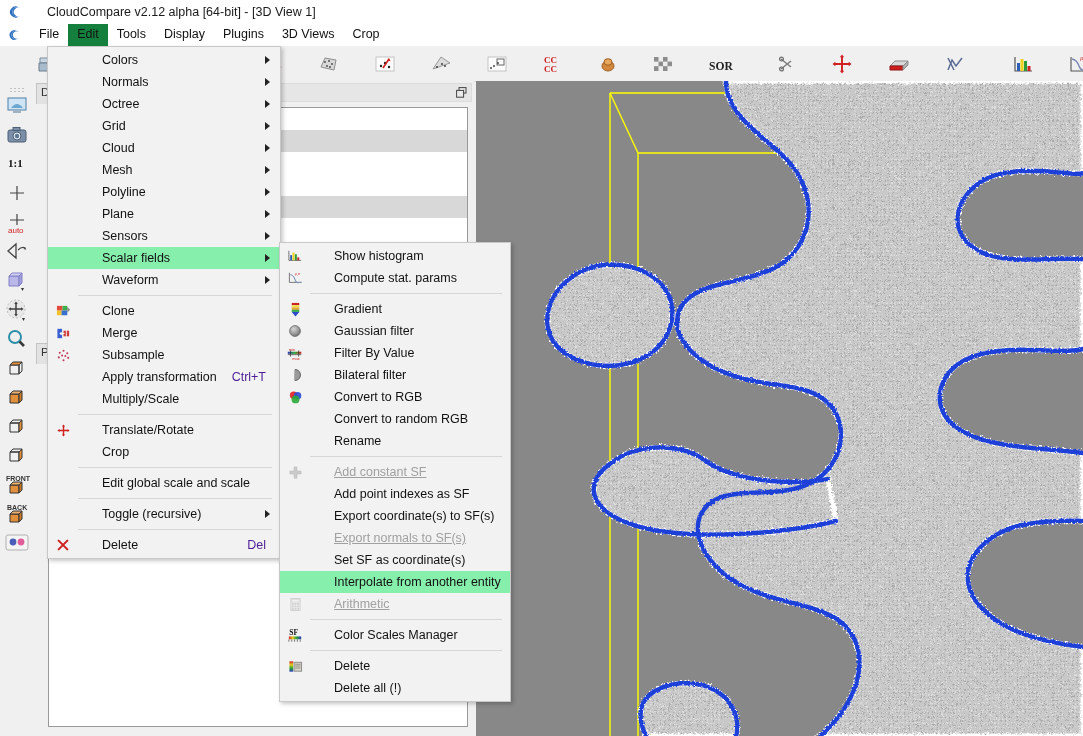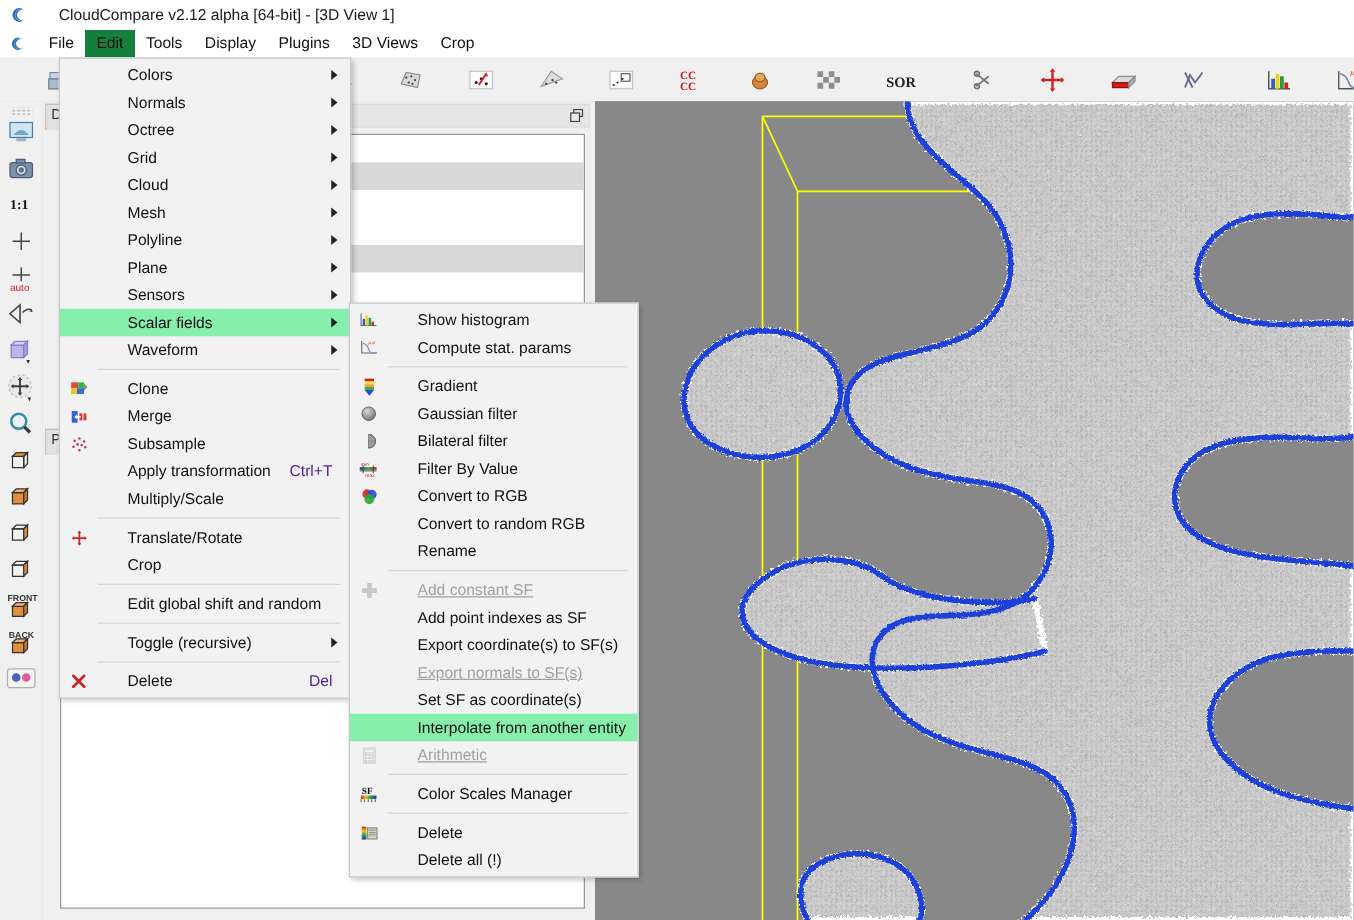--- a/index.html
+++ b/index.html
@@ -820,21 +820,21 @@
   </div>
   <div class="mi">
     <span class="ic"></span>
     <span class="lbl">Crop</span>
   </div>
 
   <div class="msep"></div>
 
   <div class="mi">
     <span class="ic"></span>
-    <span class="lbl">Edit global shift and random</span>
+    <span class="lbl">Edit global scale and scale</span>
   </div>
 
   <div class="msep"></div>
 
   <div class="mi">
     <span class="ic"></span>
     <span class="lbl">Toggle (recursive)</span>
     <span class="arrow"></span>
   </div>
 
@@ -896,53 +896,53 @@
         <defs>
             <radialGradient id="gg" cx=".38" cy=".32" r=".75">
           <stop offset="0" stop-color="#d7d7d7"></stop>
               <stop offset="1" stop-color="#6e6e6e"></stop>
         </radialGradient>
           </defs>
         <circle cx="8" cy="8" r="6.2" fill="url(#gg)" stroke="#5a5a5a" stroke-width=".8"></circle>
       </svg>
     </span>
     <span class="lbl">Gaussian filter</span>
-  </div>
-  <div class="mi">
-    <span class="ic">
-      <svg width="14" height="14" viewBox="0 0 16 16">
-        <defs>
-            <radialGradient id="gb" cx=".38" cy=".32" r=".75">
-          <stop offset="0" stop-color="#d7d7d7"></stop>
-              <stop offset="1" stop-color="#6e6e6e"></stop>
-        </radialGradient>
-          </defs>
-        <path d="M8 1.8 A6.2 6.2 0 1 1 7.9 14.2 L7.9 8 Z" fill="url(#gb)" stroke="#5a5a5a" stroke-width=".8"></path>
-        <path d="M8 1.8 A6.2 6.2 0 0 1 8 14.2" fill="#9a9a9a" stroke="#5a5a5a" stroke-width=".8"></path>
-      </svg>
-    </span>
-    <span class="lbl">Bilateral filter</span>
   </div>
   <div class="mi">
     <span class="ic">
       <svg width="18" height="15" viewBox="0 0 20 16">
         <text x="3" y="5" font-size="4.4" fill="#cc2424" font-family="Liberation Sans, sans-serif">min</text>
         <rect x="2" y="6" width="15" height="2.4" fill="url(#gf)"></rect>
         <defs>
             <linearGradient id="gf" x1="0" x2="1">
           <stop offset="0" stop-color="#2b39b8"></stop>
               <stop offset=".5" stop-color="#2aa83a"></stop>
               <stop offset="1" stop-color="#cc2424"></stop>
         </linearGradient>
           </defs>
         <path d="M2 9.3h15M5 4.5v7M14 4.5v7" stroke="#333" stroke-width=".8"></path>
         <text x="7" y="15" font-size="4.4" fill="#cc2424" font-family="Liberation Sans, sans-serif">max</text>
       </svg>
     </span>
     <span class="lbl">Filter By Value</span>
+  </div>
+  <div class="mi">
+    <span class="ic">
+      <svg width="14" height="14" viewBox="0 0 16 16">
+        <defs>
+            <radialGradient id="gb" cx=".38" cy=".32" r=".75">
+          <stop offset="0" stop-color="#d7d7d7"></stop>
+              <stop offset="1" stop-color="#6e6e6e"></stop>
+        </radialGradient>
+          </defs>
+        <path d="M8 1.8 A6.2 6.2 0 1 1 7.9 14.2 L7.9 8 Z" fill="url(#gb)" stroke="#5a5a5a" stroke-width=".8"></path>
+        <path d="M8 1.8 A6.2 6.2 0 0 1 8 14.2" fill="#9a9a9a" stroke="#5a5a5a" stroke-width=".8"></path>
+      </svg>
+    </span>
+    <span class="lbl">Bilateral filter</span>
   </div>
   <div class="mi">
     <span class="ic">
       <svg width="15" height="15" viewBox="0 0 16 16">
         <circle cx="6" cy="5.5" r="4" fill="#e02424" opacity=".92"></circle>
         <circle cx="10.2" cy="6" r="4" fill="#2b49d8" opacity=".9"></circle>
         <circle cx="8" cy="10" r="4.2" fill="#2aa83a" opacity=".9"></circle>
       </svg>
     </span>
     <span class="lbl">Convert to RGB</span>

